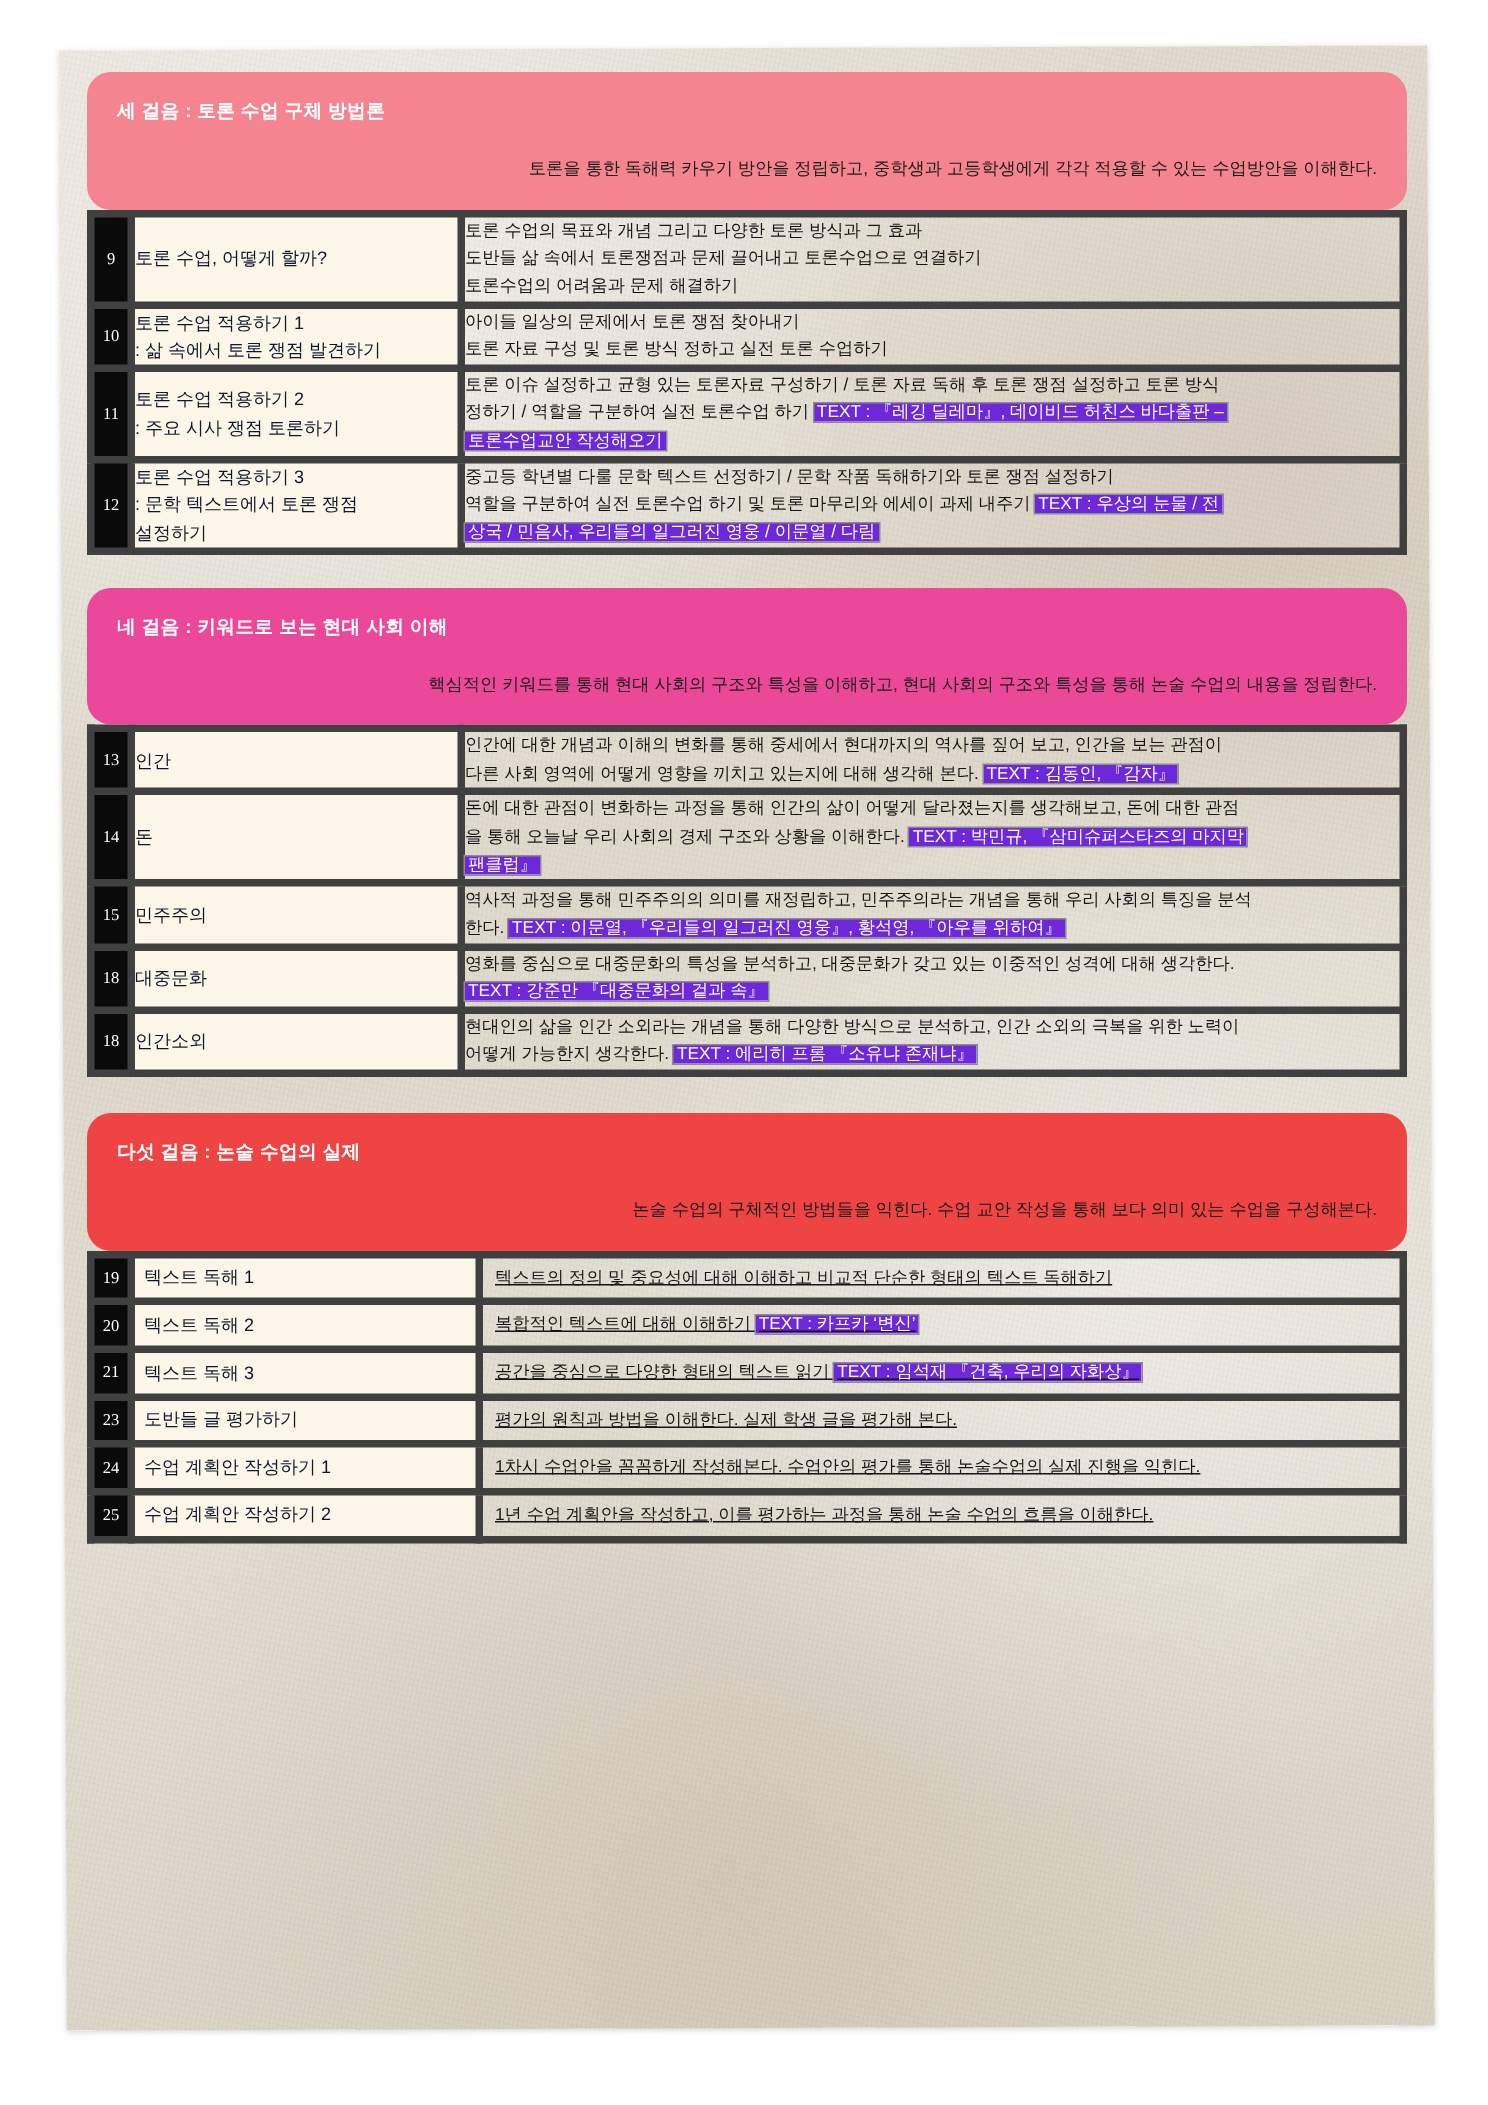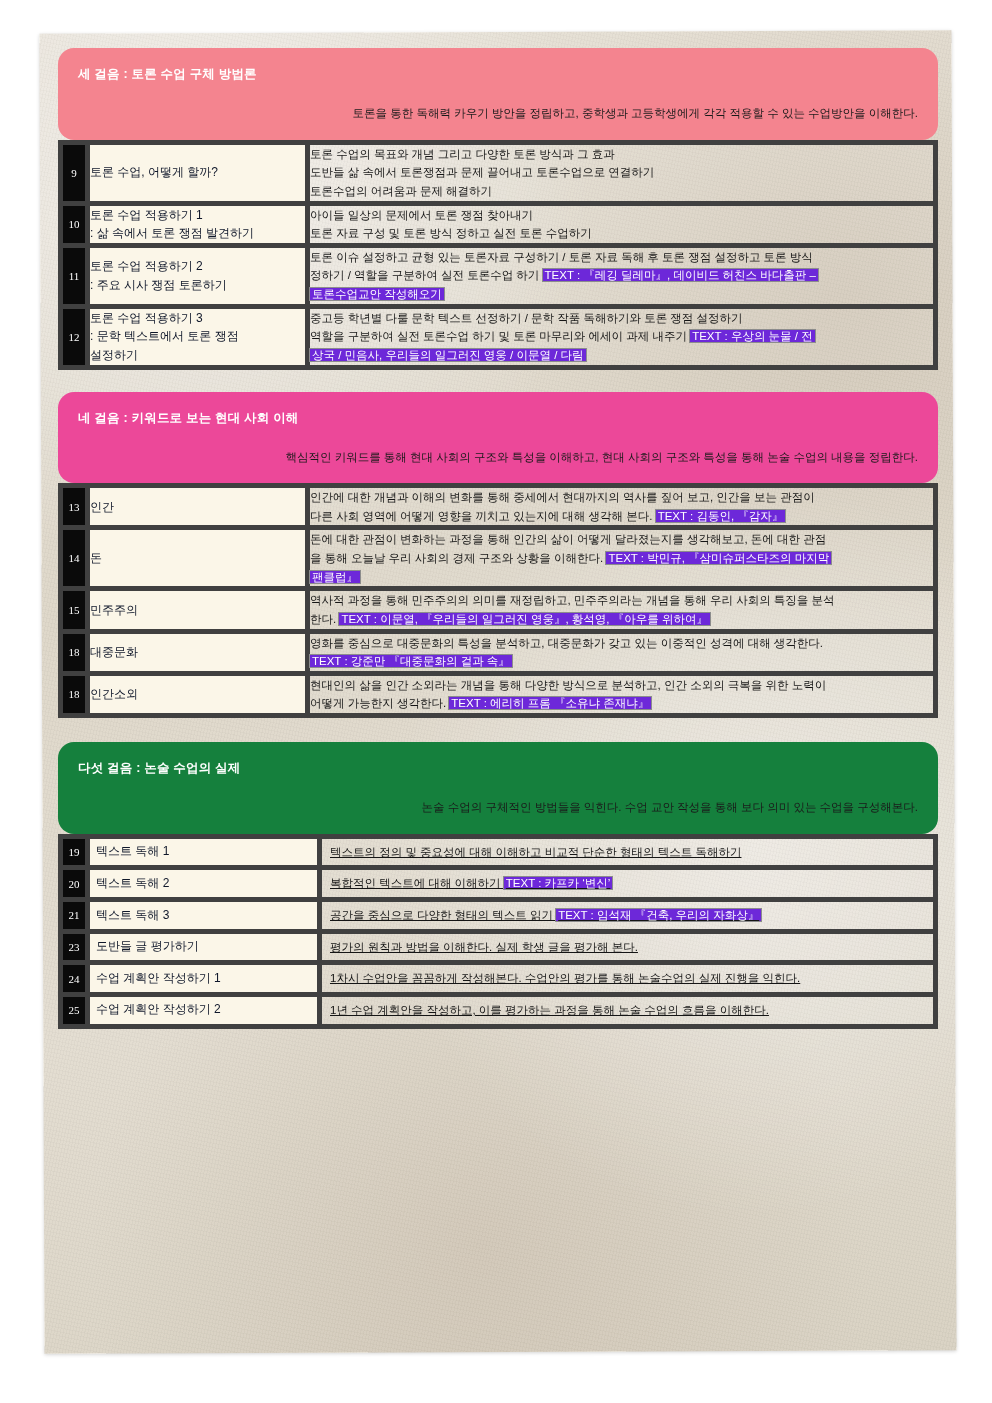--- a/index.html
+++ b/index.html
@@ -251,21 +251,21 @@
               <div class="line">인간소외</div>
             </td>
             <td class="detail">
               <span class="line"><span>현대인의 삶을 인간 소외라는 개념을 통해 다양한 방식으로 분석하고, 인간 소외의 극복을 위한 노력이</span></span>
               <span class="line"><span>어떻게 가능한지 생각한다. </span><span class="hl">TEXT : 에리히 프롬 『소유냐 존재냐』</span></span>
             </td>
           </tr>
         </tbody>
       </table>
       <div class="gap2"></div>
-      <div class="band" style="background: #15803d;">
+      <div class="band" style="background: #ef4444;">
         <div class="band-title">다섯 걸음 : 논술 수업의 실제</div>
         <div class="band-desc">논술 수업의 구체적인 방법들을 익힌다. 수업 교안 작성을 통해 보다 의미 있는 수업을 구성해본다.</div>
       </div>
       <table class="rows">
         <tbody>
           <tr>
             <td class="num">19</td>
             <td class="topic compact">
               <div class="line">텍스트 독해 1</div>
             </td>

